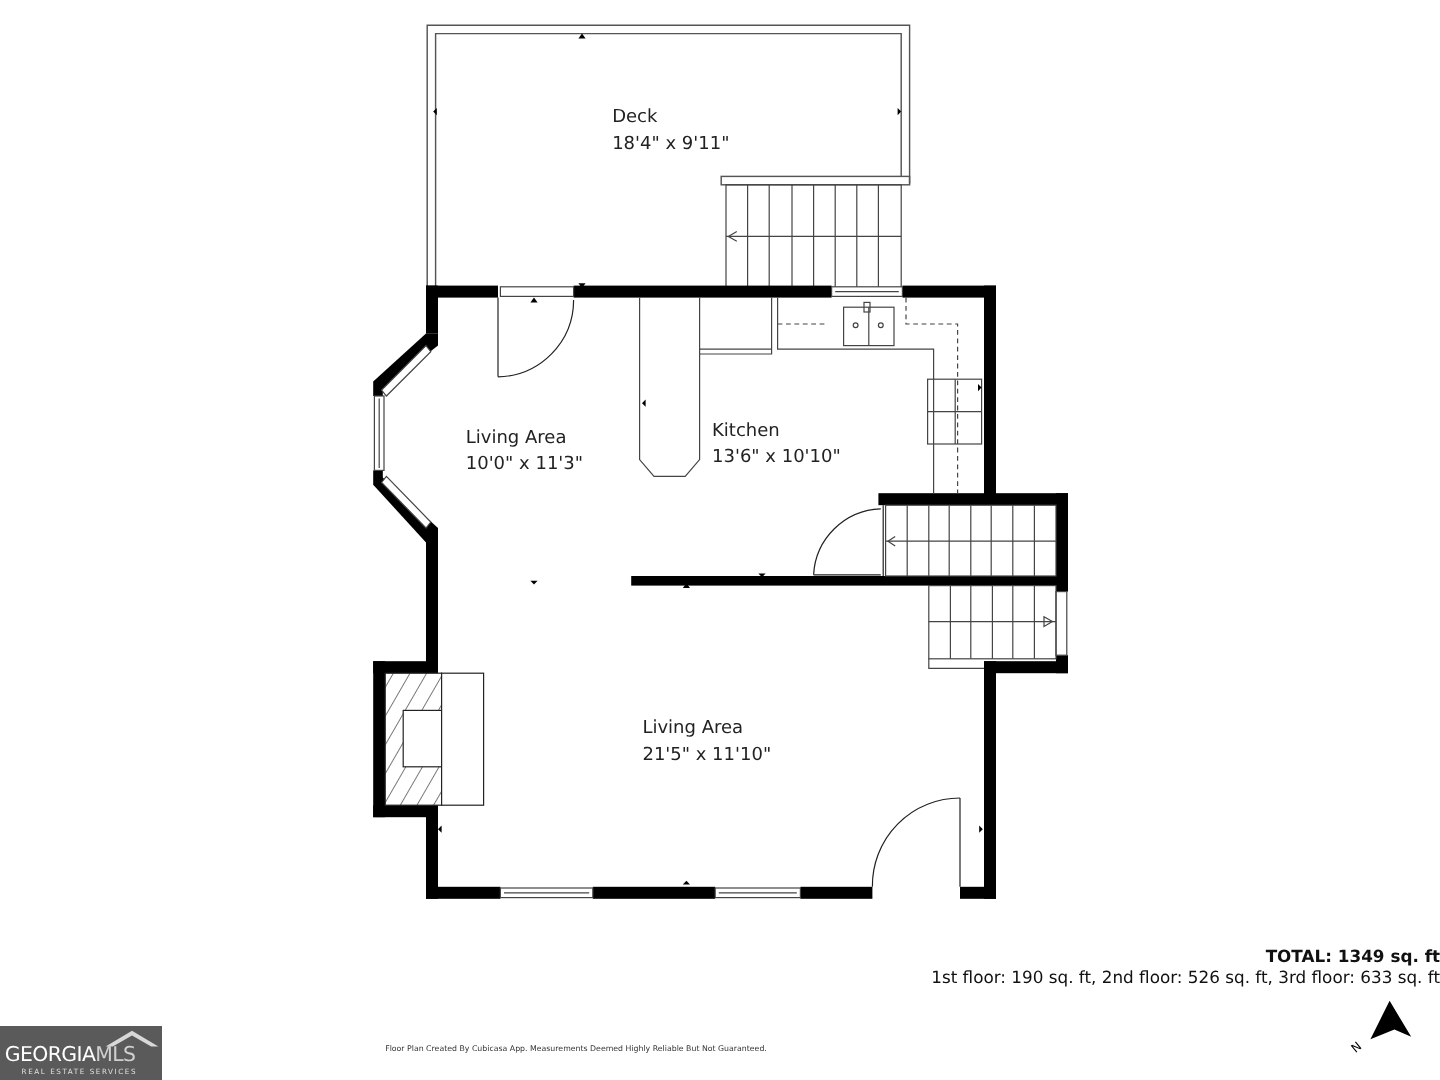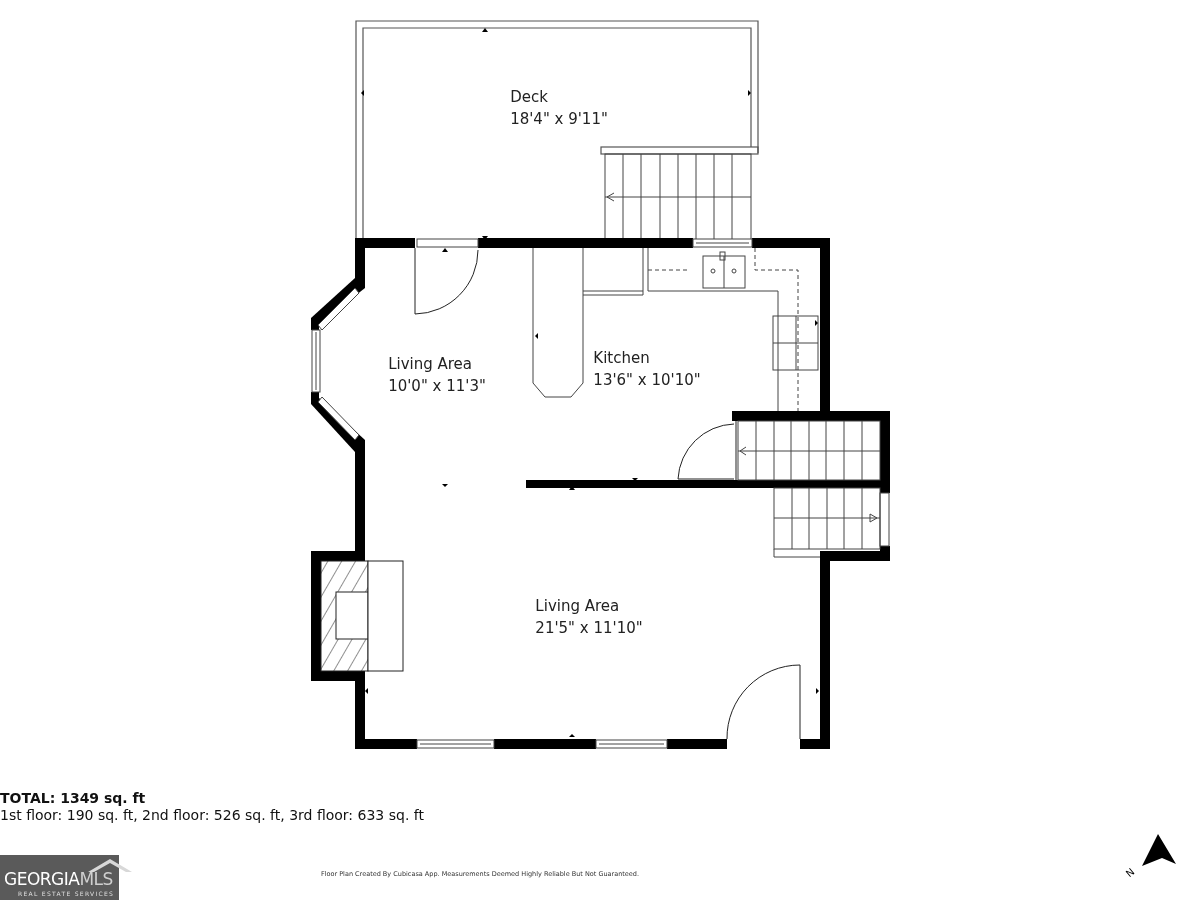--- a/index.html
+++ b/index.html
@@ -1,23 +1,23 @@
 <!DOCTYPE html>
 <html><head>
 <meta charset="utf-8">
 <style>
   html, body { margin:0; padding:0; background:#ffffff; }
   body { width:1200px; height:900px; position:relative; overflow:hidden; font-family:"DejaVu Sans", sans-serif; }
   #plan { position:absolute; left:0; top:0; }
   .room-label { position:absolute; color:#222; font-size:15px; line-height:22px; font-family:"DejaVu Sans", sans-serif; transform:translateX(-50%); white-space:nowrap; }
-  .summary { position:absolute; left:0; width:1200px; top:789px; text-align:left; color:#111; font-family:"DejaVu Sans", sans-serif; }
+  .summary { position:absolute; left:0; width:1200px; top:789px; text-align:right; color:#111; font-family:"DejaVu Sans", sans-serif; }
   .summary .total { font-weight:bold; font-size:14px; line-height:18px; }
   .summary .line { font-size:14px; line-height:17px; }
   .disclaimer { position:absolute; left:0; width:960px; top:870px; text-align:center; font-size:6.5px; color:#333; font-family:"DejaVu Sans", sans-serif; }
-  .logo { position:absolute; left:0; top:855px; width:119px; height:45px; background:#5a5a5a; }
+  .logo { position:absolute; left:0; top:855px; width:135px; height:45px; background:#5a5a5a; }
   .logo .brand { position:absolute; left:4px; top:14px; font-size:17px; color:#ffffff; letter-spacing:-0.5px; font-family:"DejaVu Sans", sans-serif; }
   .logo .brand .mls { color:#cfcfcf; }
   .logo .sub { position:absolute; left:18px; top:35px; font-size:6px; color:#e0e0e0; letter-spacing:1.3px; font-family:"DejaVu Sans", sans-serif; }
   .logo .roof { position:absolute; left:88px; top:3px; }
   .compass { position:absolute; left:1120px; top:830px; }
 </style>
 </head>
 <body>
 
 <svg id="plan" width="1200" height="900" viewBox="0 0 1200 900" xmlns="http://www.w3.org/2000/svg">

